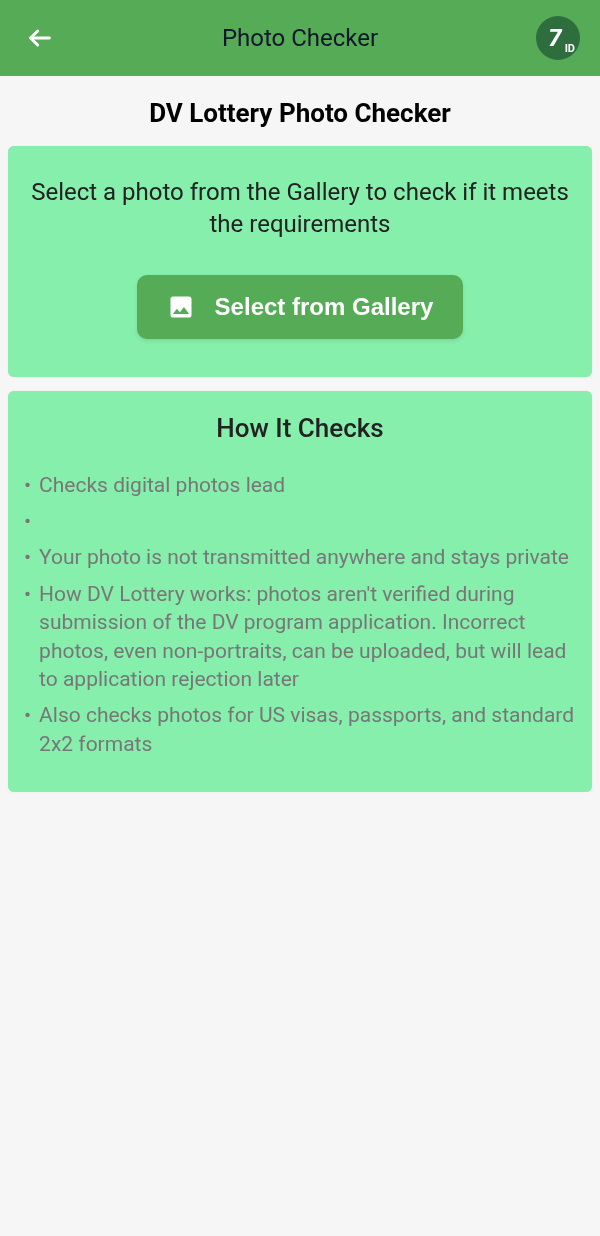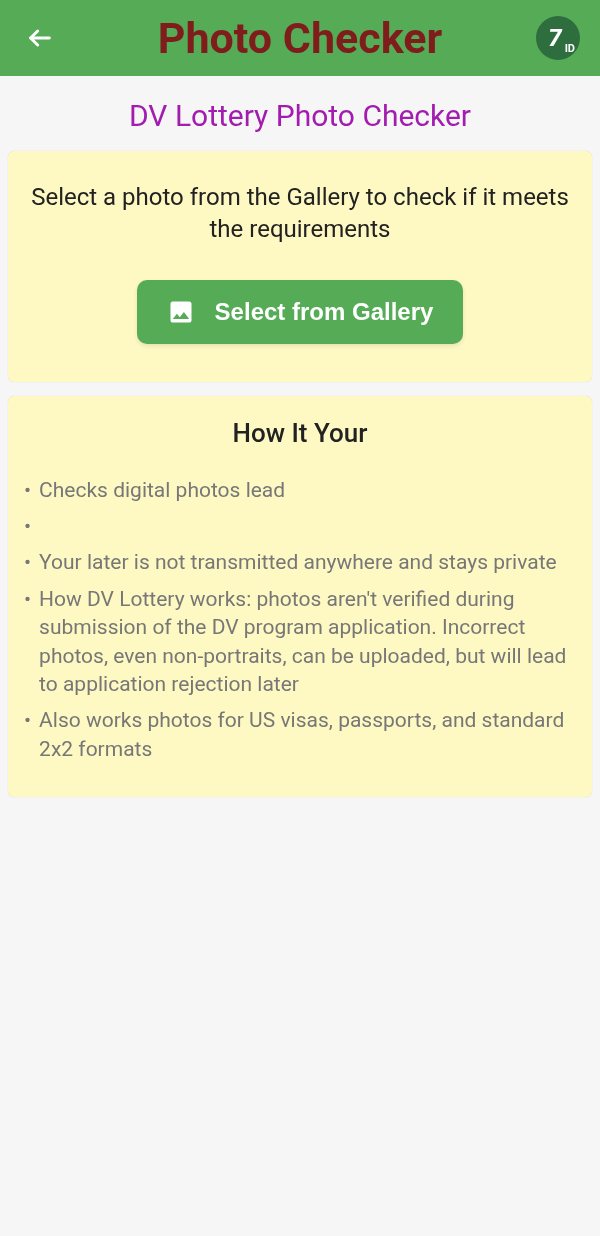--- a/index.html
+++ b/index.html
@@ -28,23 +28,23 @@
       cursor: pointer;
       display: flex;
       align-items: center;
       justify-content: center;
       width: 40px;
     }
     .header-title {
       position: absolute;
       left: 50%;
       transform: translateX(-50%);
-      color: #7f1d1d;
-      font-size: 43px;
-      font-weight: 700;
+      color: #0f172a;
+      font-size: 24px;
+      font-weight: 400;
     }
     .logo {
       width: 44px;
       height: 44px;
       background: #2e6d3e;
       border-radius: 50%;
       display: flex;
       align-items: center;
       justify-content: center;
       position: relative;
@@ -59,27 +59,27 @@
     .logo-id {
       color: white;
       font-size: 11px;
       font-weight: 700;
       position: absolute;
       right: 5px;
       top: 26px;
     }
     .page-title {
       text-align: center;
-      font-size: 30px;
-      font-weight: 400;
-      color: #a21caf;
+      font-size: 26px;
+      font-weight: 700;
+      color: #000000;
       padding: 22px 0 18px;
     }
     .card {
-      background: #fef9c3;
+      background: #86efac;
       margin: 0 8px;
       border-radius: 6px;
       box-shadow: 0 0 1px rgba(0,0,0,0.18);
     }
     .select-card {
       padding: 30px 20px 38px;
       text-align: center;
       margin-bottom: 14px;
     }
     .select-prompt {
@@ -155,35 +155,35 @@
   <p class="select-prompt">Select a photo from the Gallery to check if it meets the requirements</p>
   <button class="gallery-btn">
     <svg class="image-icon" viewBox="0 0 24 24" fill="white">
       <path d="M21 19V5c0-1.1-.9-2-2-2H5c-1.1 0-2 .9-2 2v14c0 1.1.9 2 2 2h14c1.1 0 2-.9 2-2zM8.5 13.5l2.5 3.01L14.5 12l4.5 6H5l3.5-4.5z"></path>
     </svg>
     <span>Select from Gallery</span>
   </button>
 </div>
 
 <div class="card how-card">
-  <h2 class="how-title">How It Your</h2>
+  <h2 class="how-title">How It Checks</h2>
   <ul class="bullet-list">
     <li class="bullet-item">
       <span class="bullet-dot">•</span>
       <span>Checks digital photos lead</span>
     </li>
     <li class="bullet-item">
       <span class="bullet-dot">•</span>
     </li>
     <li class="bullet-item">
       <span class="bullet-dot">•</span>
-      <span>Your later is not transmitted anywhere and stays private</span>
+      <span>Your photo is not transmitted anywhere and stays private</span>
     </li>
     <li class="bullet-item">
       <span class="bullet-dot">•</span>
       <span>How DV Lottery works: photos aren't verified during submission of the DV program application. Incorrect photos, even non-portraits, can be uploaded, but will lead to application rejection later</span>
     </li>
     <li class="bullet-item">
       <span class="bullet-dot">•</span>
-      <span>Also works photos for US visas, passports, and standard 2x2 formats</span>
+      <span>Also checks photos for US visas, passports, and standard 2x2 formats</span>
     </li>
   </ul>
 </div>
 
 </body></html>

